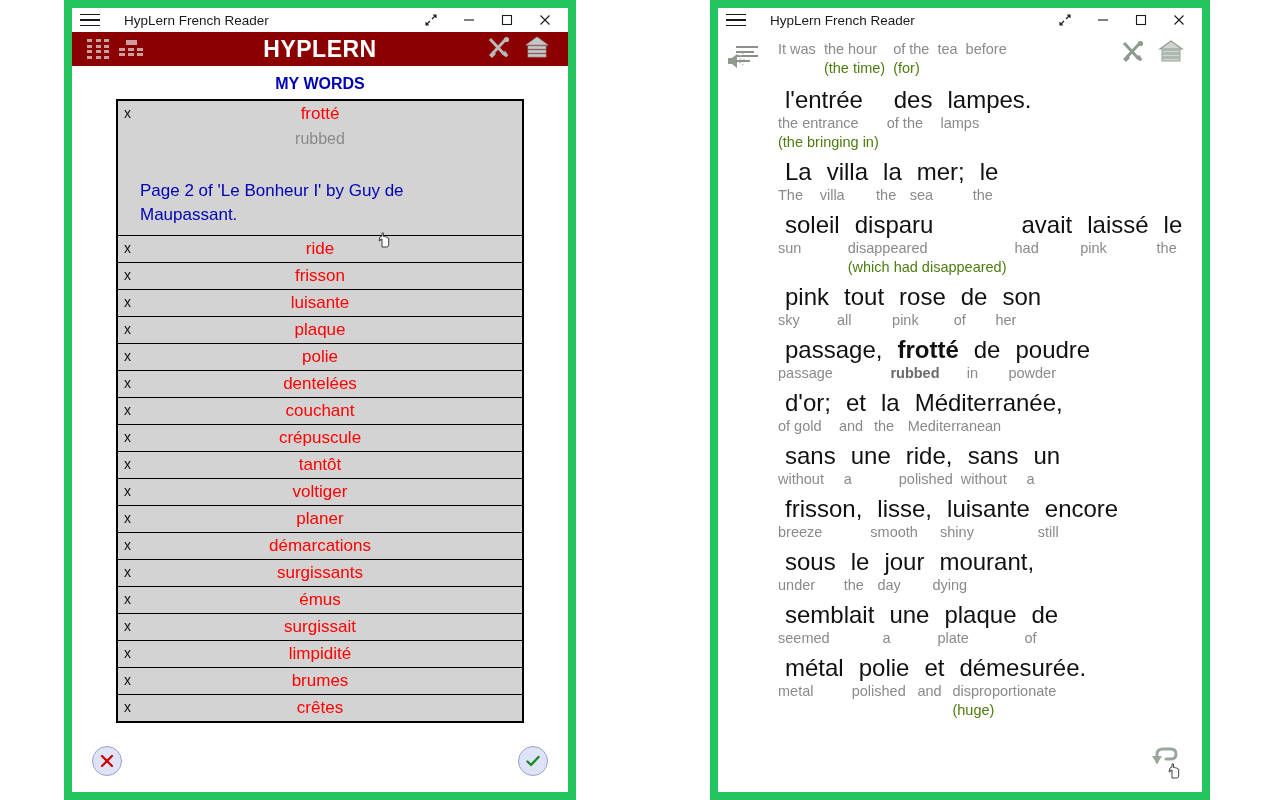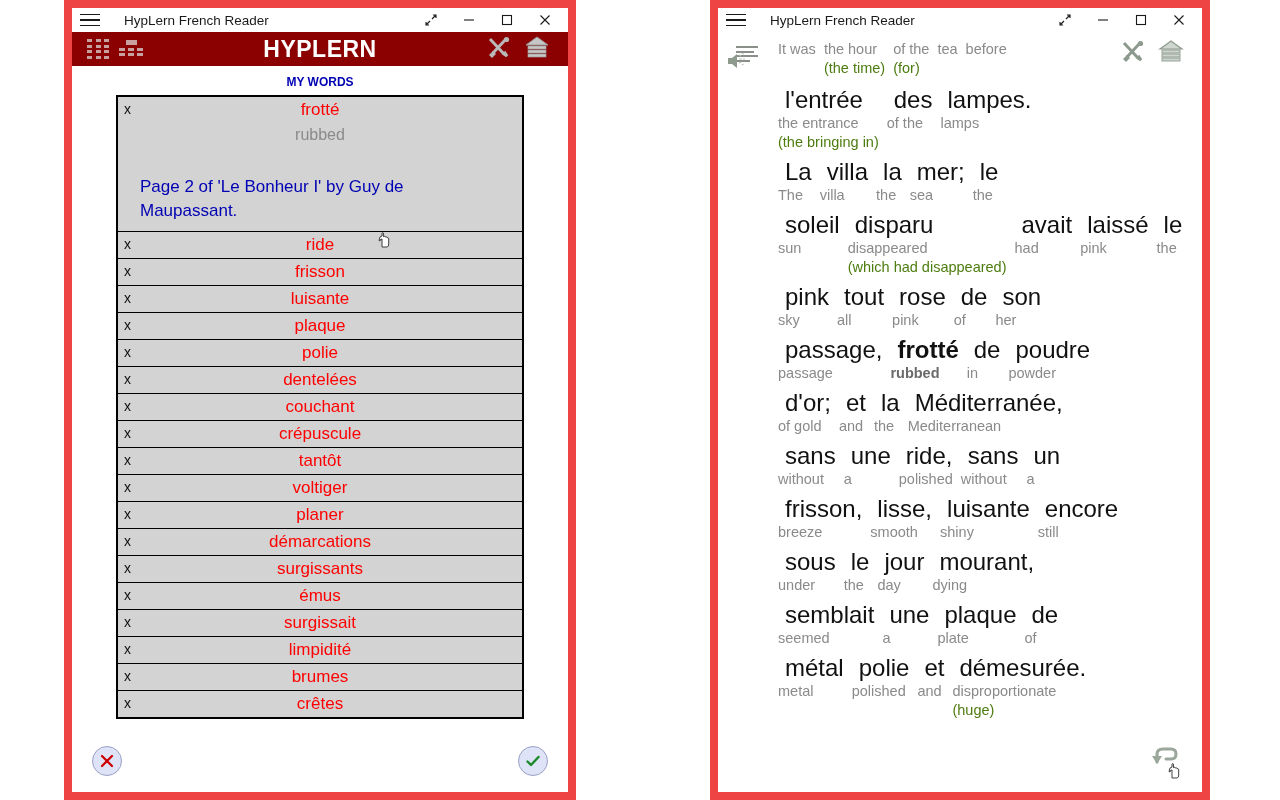--- a/index.html
+++ b/index.html
@@ -8,21 +8,21 @@
     background:#ffffff;
     font-family:"Liberation Sans", sans-serif;
     overflow:hidden;
     position:relative;
   }
 
   
   .window{
     position:absolute;
     background:#ffffff;
-    border:8px solid #ef4444;
+    border:8px solid #22c55e;
     box-sizing:border-box;
     overflow:hidden;
   }
   .titlebar{
     height:24px;
     display:flex;
     align-items:center;
     background:#ffffff;
     position:relative;
     flex:0 0 auto;
@@ -65,21 +65,21 @@
   .grid-ico{width:22px;height:20px;display:flex;flex-direction:column;justify-content:space-between;cursor:pointer;}
   .grid-ico .gr{display:flex;justify-content:space-between;height:3px;}
   .grid-ico .gr b{display:block;width:5px;height:3px;background:#c9a0a0;}
   .gridtop-ico{width:24px;height:21px;display:flex;flex-direction:column;align-items:center;gap:2px;cursor:pointer;}
   .gridtop-ico .head{width:13px;height:7px;background:#c9a0a0;border:1px solid #8b0000;box-sizing:border-box;}
   .gridtop-ico .body{width:24px;display:flex;flex-direction:column;gap:2px;}
   .gridtop-ico .body .gr{display:flex;justify-content:space-between;height:3px;}
   .gridtop-ico .body .gr b{display:block;width:6px;height:3px;background:#c9a0a0;}
 
   .my-words{
-    text-align:center;color:#0000b4;font-weight:bold;font-size:12px;
+    text-align:center;color:#0000b4;font-weight:bold;font-size:16px;
     padding:9px 0 6px 0;flex:0 0 auto;
   }
 
   .words-wrap{padding:0 44px;flex:1 1 auto;overflow:hidden;}
   .word-table{
     border:2px solid #000000;box-sizing:border-box;width:100%;
     background:#d3d3d3;
   }
   .word-row{
     border-bottom:1.5px solid #000000;

